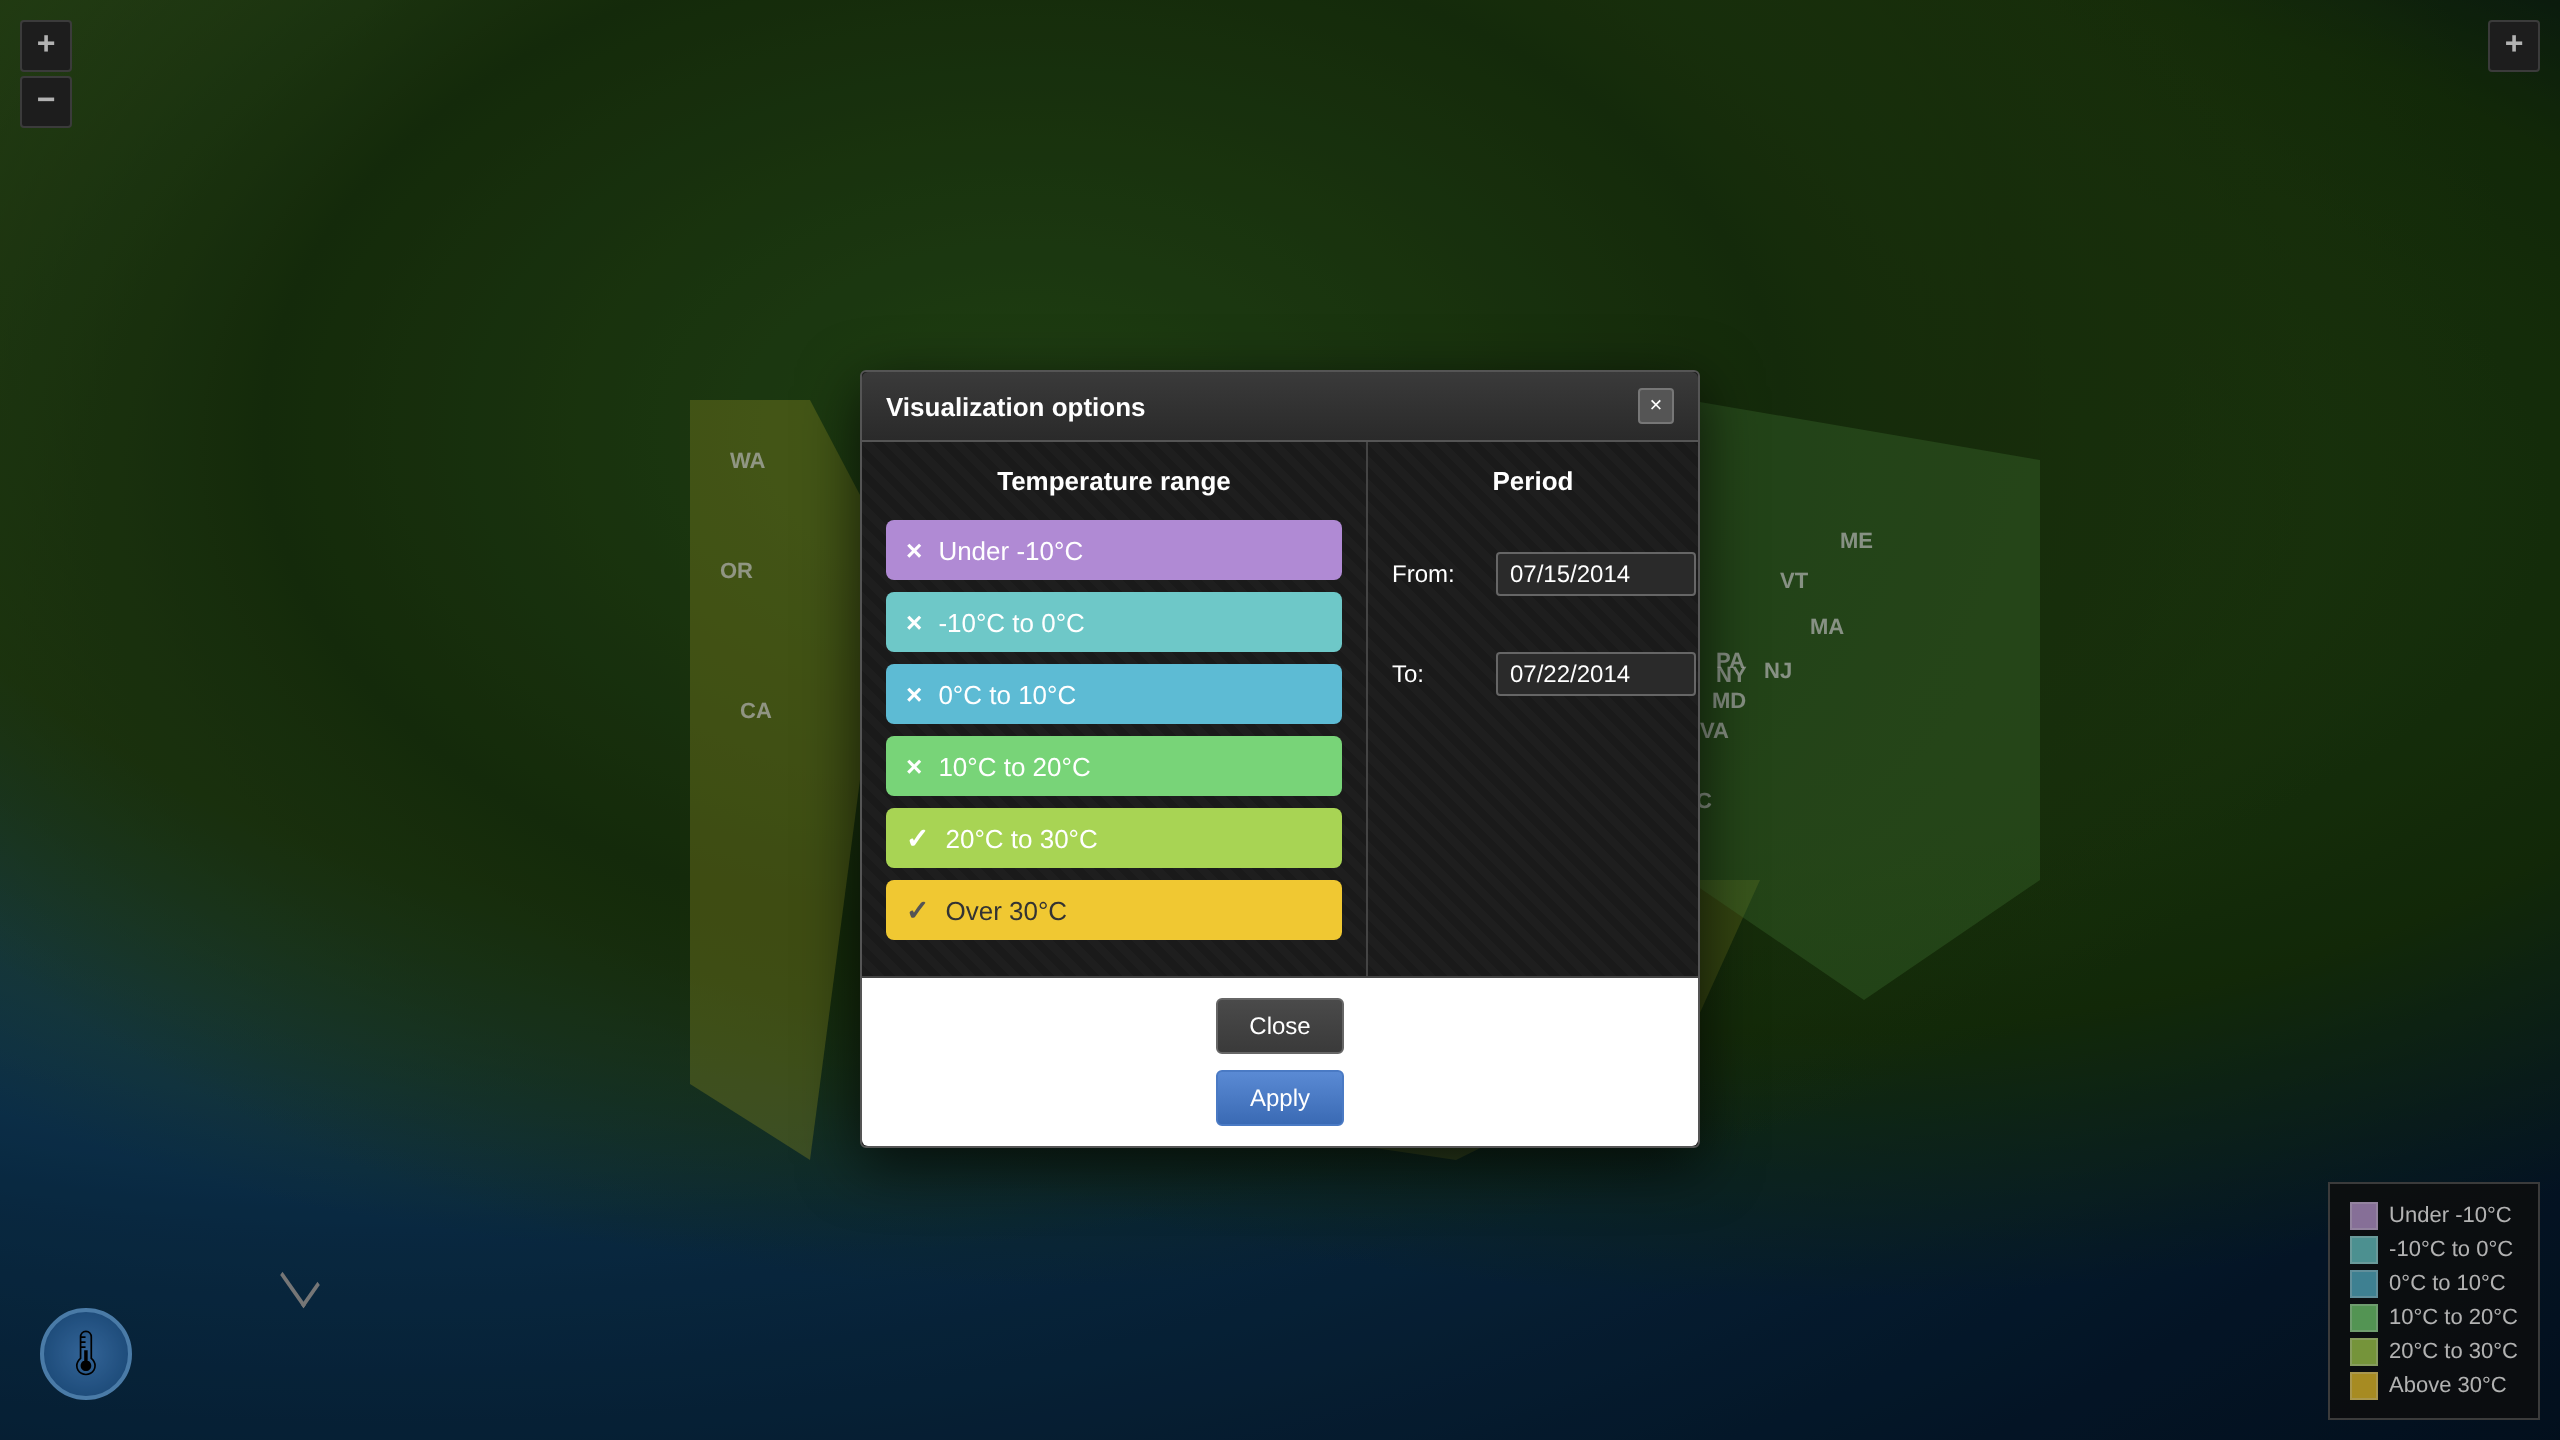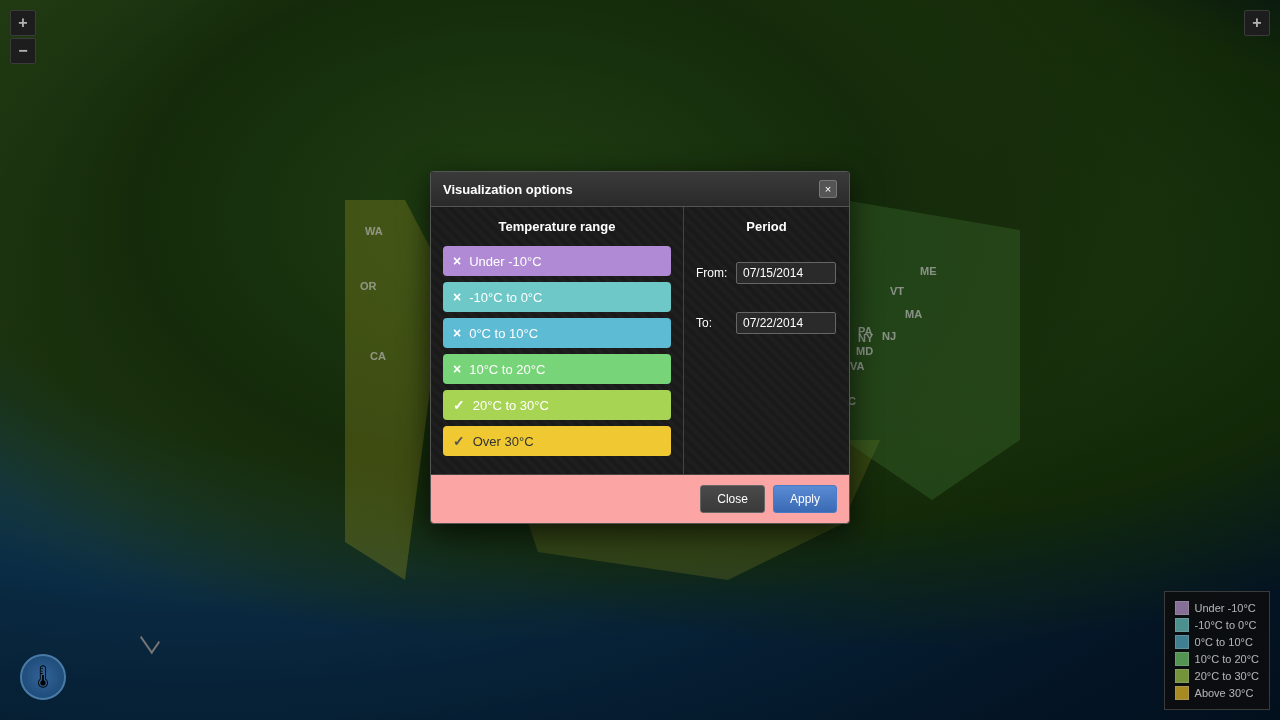--- a/index.html
+++ b/index.html
@@ -138,21 +138,21 @@
     
     .dialog-overlay {
       position: absolute;
       inset: 0;
       background: rgba(0,0,0,0.3);
     }
 
     
     .dialog {
       position: absolute;
-      top: 171px; left: 430px;
+      top: 185px; left: 430px;
       width: 420px;
       background: #1a1a1a;
       border: 1px solid #555;
       border-radius: 3px;
       box-shadow: 0 8px 30px rgba(0,0,0,0.7);
       font-size: 13px;
     }
 
     
     .dialog-titlebar {
@@ -244,21 +244,21 @@
         transparent,
         transparent 4px,
         rgba(255,255,255,0.02) 4px,
         rgba(255,255,255,0.02) 8px
       );
     }
 
     .period-row {
       display: flex;
       align-items: center;
-      gap: 8px;
+      gap: 20px;
       margin-bottom: 10px;
       margin-top: 28px;
     }
     .period-label {
       color: white;
       font-size: 12px;
       width: 32px;
       flex-shrink: 0;
     }
     .period-input {
@@ -271,22 +271,23 @@
       border-radius: 2px;
     }
 
     
     .dialog-footer {
       display: flex;
       justify-content: flex-end;
       align-items: center;
       gap: 8px;
       padding: 10px 12px;
-      background: #fca5a5;
+      background: #ffffff;
       border-radius: 0 0 3px 3px;
+      flex-direction: column;
     }
 
     .btn-close {
       padding: 6px 16px;
       background: linear-gradient(180deg, #4a4a4a 0%, #3a3a3a 100%);
       border: 1px solid #666;
       color: white;
       font-size: 12px;
       cursor: pointer;
       border-radius: 3px;

